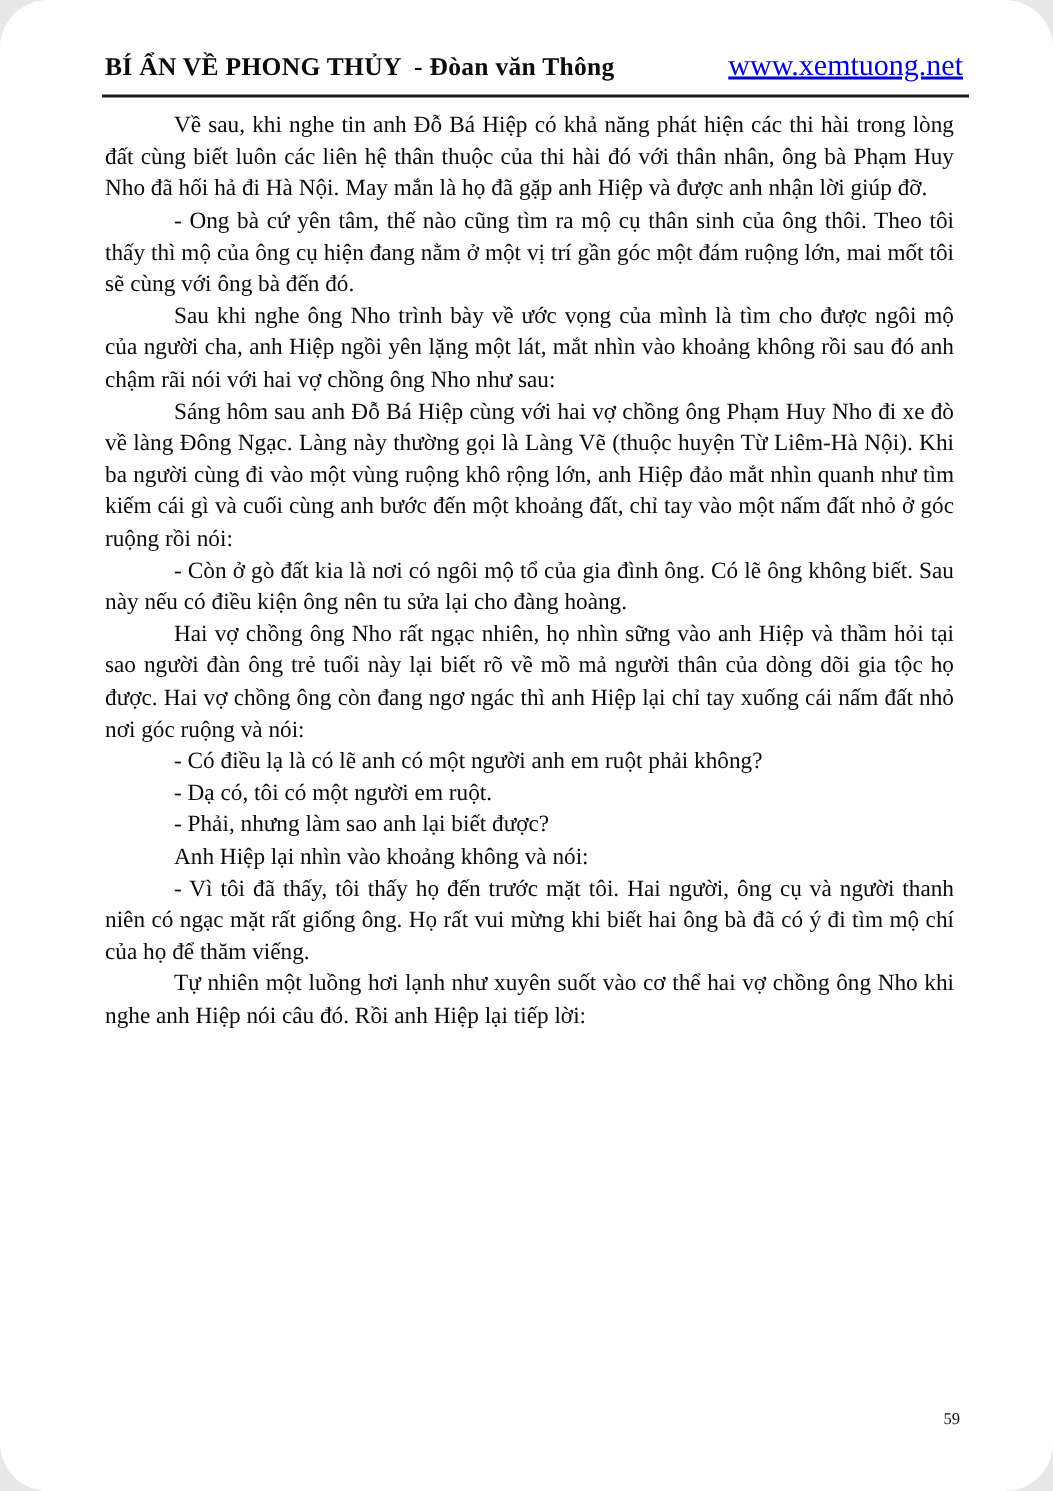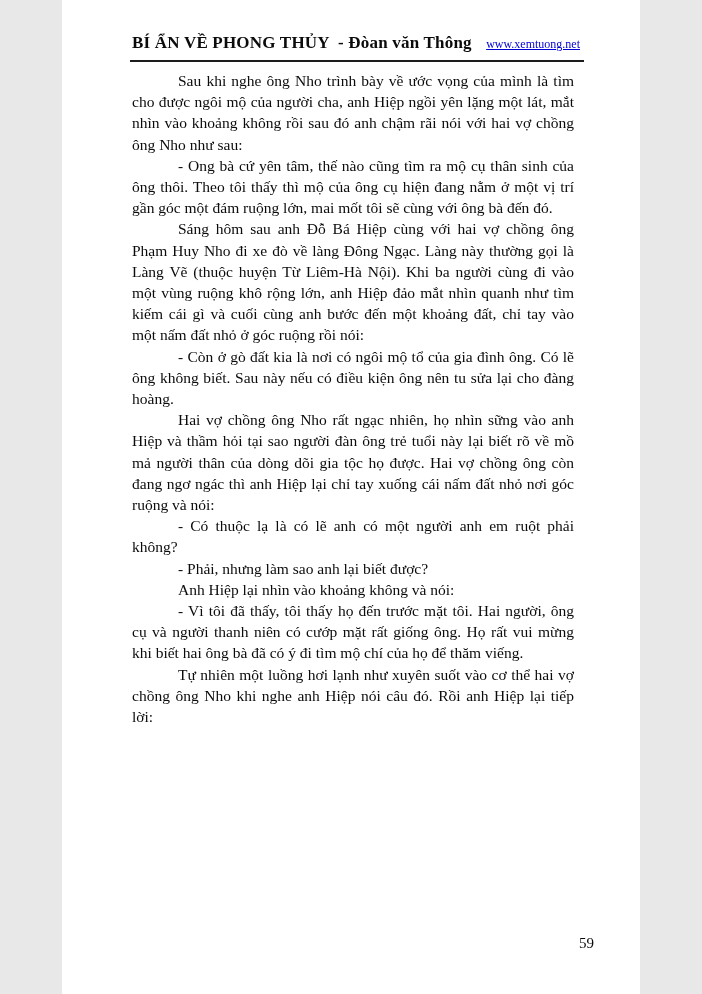--- a/index.html
+++ b/index.html
@@ -2,43 +2,44 @@
 <html lang="vi"><head>
 <meta charset="utf-8">
 <style>
   html, body {
     margin: 0;
     padding: 0;
     background: #e8e8e8;
   }
   .page {
     position: relative;
-    width: 578px;
+    width: 702px;
     height: 994px;
     margin: 0 auto;
     background: #ffffff;
     font-family: "Liberation Serif", "DejaVu Serif", serif;
     color: #0b0b0b;
     overflow: hidden;
     box-sizing: border-box;
+    border-radius: 32px;
   }
   .page-header {
     display: flex;
     justify-content: space-between;
     align-items: baseline;
     padding: 33px 60px 0 70px;
   }
   .book-title {
     font-weight: bold;
     font-size: 17px;
     letter-spacing: 0.2px;
     white-space: pre;
   }
   .site-link {
-    font-size: 12px;
+    font-size: 20px;
     color: #0000d4;
     text-decoration: underline;
     cursor: pointer;
     text-align: center;
   }
   .header-rule {
     height: 0;
     border: none;
     border-top: 2px solid #1c1c1c;
     margin: 7px 56px 0 68px;
@@ -48,46 +49,48 @@
     text-align: justify;
     font-size: 15.5px;
     line-height: 21.2px;
   }
   .page-body p {
     margin: 0;
     text-indent: 46px;
   }
   .page-footer {
     position: absolute;
-    right: 46px;
+    right: 62px;
     bottom: 42px;
-    font-size: 15px;
+    font-size: 11px;
     font-family: Liberation Serif, serif;
   }
 </style>
 </head>
 <body>
 
 <div class="page">
   <div class="page-header">
     <span class="book-title">BÍ ẨN VỀ PHONG THỦY  - Đòan văn Thông</span>
     <a class="site-link">www.xemtuong.net</a>
   </div>
 
   <hr class="header-rule">
 
   <div class="page-body">
+      <p>Về sau, khi nghe tin anh Đỗ Bá Hiệp có khả năng phát hiện các thi hài trong lòng đất cùng biết luôn các liên hệ thân thuộc của thi hài đó với thân nhân, ông bà Phạm Huy Nho đã hối hả đi Hà Nội. May mắn là họ đã gặp anh Hiệp và được anh nhận lời giúp đỡ.</p>
+      <p>- Ong bà cứ yên tâm, thế nào cũng tìm ra mộ cụ thân sinh của ông thôi. Theo tôi thấy thì mộ của ông cụ hiện đang nằm ở một vị trí gần góc một đám ruộng lớn, mai mốt tôi sẽ cùng với ông bà đến đó.</p>
       <p>Sau khi nghe ông Nho trình bày về ước vọng của mình là tìm cho được ngôi mộ của người cha, anh Hiệp ngồi yên lặng một lát, mắt nhìn vào khoảng không rồi sau đó anh chậm rãi nói với hai vợ chồng ông Nho như sau:</p>
-      <p>- Ong bà cứ yên tâm, thế nào cũng tìm ra mộ cụ thân sinh của ông thôi. Theo tôi thấy thì mộ của ông cụ hiện đang nằm ở một vị trí gần góc một đám ruộng lớn, mai mốt tôi sẽ cùng với ông bà đến đó.</p>
       <p>Sáng hôm sau anh Đỗ Bá Hiệp cùng với hai vợ chồng ông Phạm Huy Nho đi xe đò về làng Đông Ngạc. Làng này thường gọi là Làng Vẽ (thuộc huyện Từ Liêm-Hà Nội). Khi ba người cùng đi vào một vùng ruộng khô rộng lớn, anh Hiệp đảo mắt nhìn quanh như tìm kiếm cái gì và cuối cùng anh bước đến một khoảng đất, chỉ tay vào một nấm đất nhỏ ở góc ruộng rồi nói:</p>
       <p>- Còn ở gò đất kia là nơi có ngôi mộ tổ của gia đình ông. Có lẽ ông không biết. Sau này nếu có điều kiện ông nên tu sửa lại cho đàng hoàng.</p>
       <p>Hai vợ chồng ông Nho rất ngạc nhiên, họ nhìn sững vào anh Hiệp và thầm hỏi tại sao người đàn ông trẻ tuổi này lại biết rõ về mồ mả người thân của dòng dõi gia tộc họ được. Hai vợ chồng ông còn đang ngơ ngác thì anh Hiệp lại chỉ tay xuống cái nấm đất nhỏ nơi góc ruộng và nói:</p>
-      <p>- Có thuộc lạ là có lẽ anh có một người anh em ruột phải không?</p>
+      <p>- Có điều lạ là có lẽ anh có một người anh em ruột phải không?</p>
+      <p>- Dạ có, tôi có một người em ruột.</p>
       <p>- Phải, nhưng làm sao anh lại biết được?</p>
       <p>Anh Hiệp lại nhìn vào khoảng không và nói:</p>
-      <p>- Vì tôi đã thấy, tôi thấy họ đến trước mặt tôi. Hai người, ông cụ và người thanh niên có cướp mặt rất giống ông. Họ rất vui mừng khi biết hai ông bà đã có ý đi tìm mộ chí của họ để thăm viếng.</p>
+      <p>- Vì tôi đã thấy, tôi thấy họ đến trước mặt tôi. Hai người, ông cụ và người thanh niên có ngạc mặt rất giống ông. Họ rất vui mừng khi biết hai ông bà đã có ý đi tìm mộ chí của họ để thăm viếng.</p>
       <p>Tự nhiên một luồng hơi lạnh như xuyên suốt vào cơ thể hai vợ chồng ông Nho khi nghe anh Hiệp nói câu đó. Rồi anh Hiệp lại tiếp lời:</p>
     </div>
 
   <div class="page-footer">
     <span>59</span>
   </div>
 </div>
 
 </body></html>

